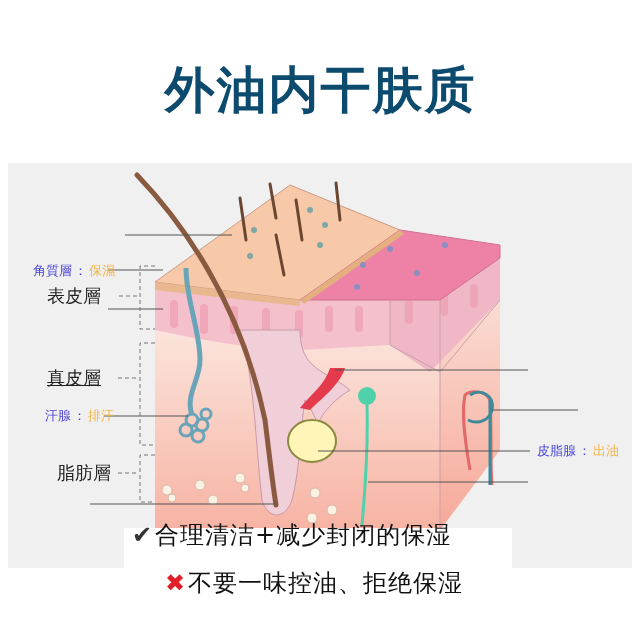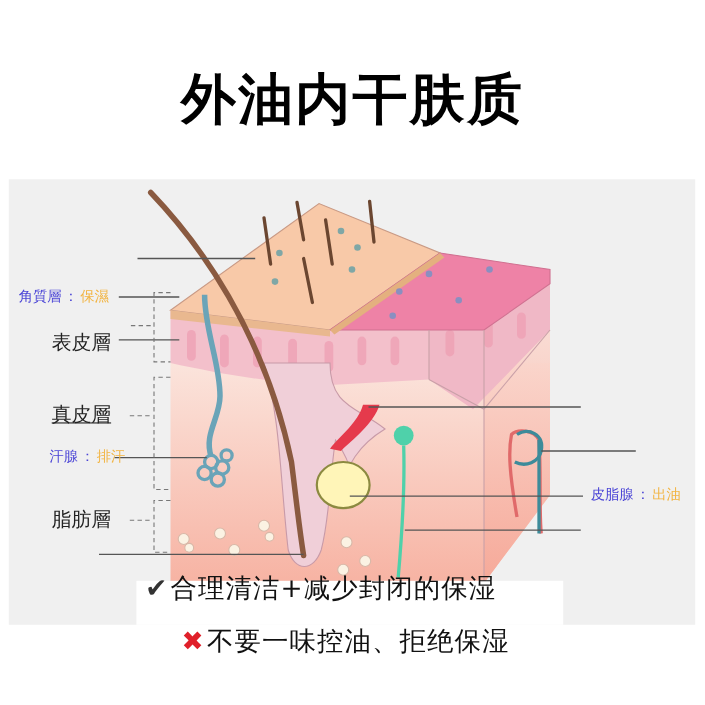--- a/index.html
+++ b/index.html
@@ -2,21 +2,21 @@
 <html><head>
 <meta charset="utf-8">
 <style>
   html, body { margin:0; padding:0; }
   body {
     width:641px; height:641px; background:#ffffff; position:relative; overflow:hidden;
     font-family:"DejaVu Sans","Liberation Sans",sans-serif;
   }
   .title {
     position:absolute; left:0; top:55px; width:641px; text-align:center;
-    font-size:50px; font-weight:bold; color:#000000; letter-spacing:2px;
+    font-size:50px; font-weight:bold; color:#0c4a6e; letter-spacing:2px;
     line-height:70px;
   }
   .panel {
     position:absolute; left:8px; top:163px; width:624px; height:405px;
     background:#f0f0f0;
   }
   svg.diagram { position:absolute; left:0; top:0; }
   .lbl { position:absolute; font-size:13px; white-space:nowrap; line-height:16px; }
   .lbl .key { color:#4b45d6; }
   .lbl .sep { color:#4b45d6; margin:0 2px; }
@@ -162,29 +162,29 @@
   <g stroke="#777" stroke-width="1" stroke-dasharray="4,3" fill="none">
     <polyline points="155,266 140,266 140,329 155,329"></polyline>
     <polyline points="155,343 140,343 140,445 155,445"></polyline>
     <polyline points="155,455 140,455 140,502 155,502"></polyline>
     <line x1="119" y1="296" x2="138" y2="296"></line>
     <line x1="118" y1="378" x2="138" y2="378"></line>
     <line x1="118" y1="473" x2="138" y2="473"></line>
   </g>
 </svg>
 
-<div class="lbl" style="left:17px; top:263px;text-align:right;">
+<div class="lbl" style="left:33px; top:263px;text-align:right;">
   <span class="key">角質層</span><span class="sep">：</span><span class="val">保濕</span>
 </div>
-<div class="layer" style="left:47px; top:301px;">表皮層</div>
+<div class="layer" style="left:47px; top:285px;">表皮層</div>
 <div class="layer" style="left:47px; top:367px;text-decoration:underline;">真皮層</div>
 <div class="lbl" style="left:45px; top:408px;">
   <span class="key">汗腺</span><span class="sep">：</span><span class="val">排汗</span>
 </div>
-<div class="layer" style="left:47px; top:462px;text-align:right;">脂肪層</div>
+<div class="layer" style="left:57px; top:462px;text-align:right;">脂肪層</div>
 <div class="lbl" style="left:537px; top:443px;">
   <span class="key">皮脂腺</span><span class="sep">：</span><span class="val">出油</span>
 </div>
 
 <div class="caption"></div>
 <div class="cap-line cap1">
   <span class="ico">✔</span><span>合理清洁+减少封闭的保湿</span>
 </div>
 <div class="cap-line cap2">
   <span class="ico">✖</span><span>不要一味控油、拒绝保湿</span>

